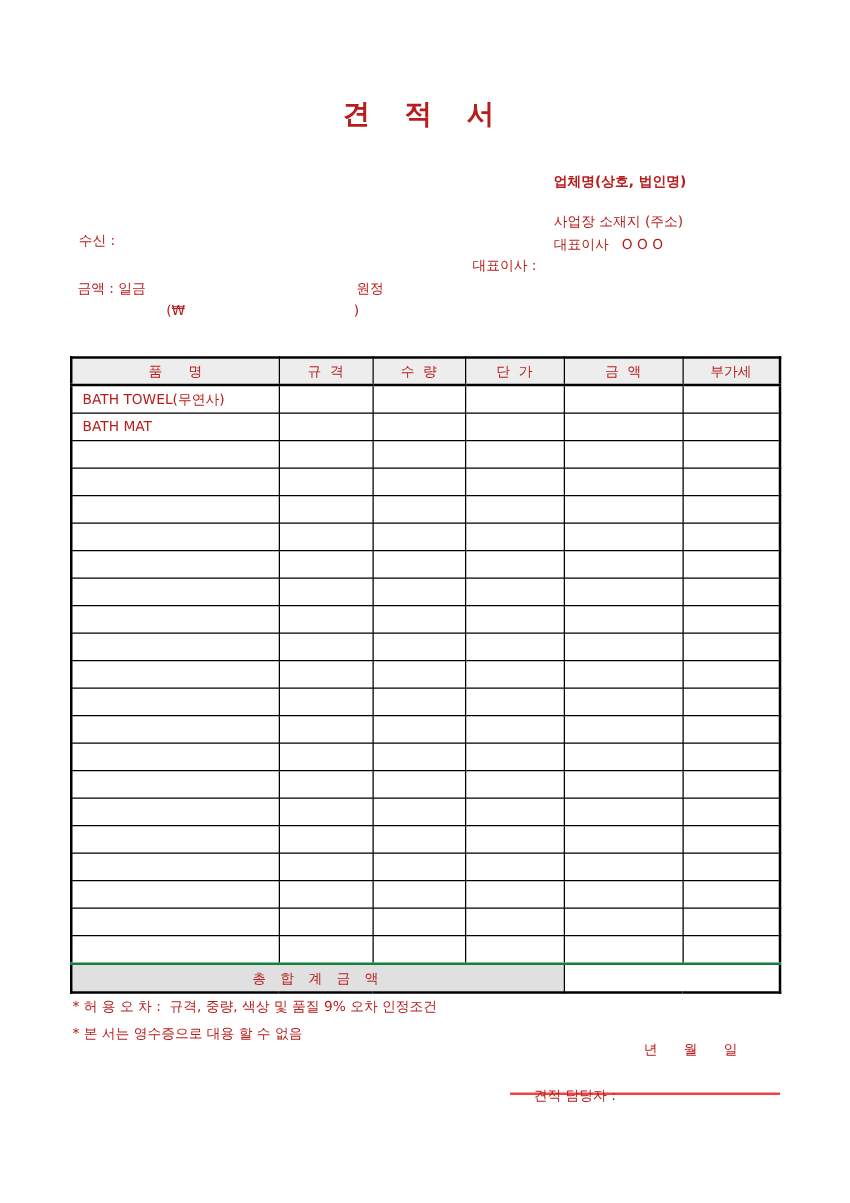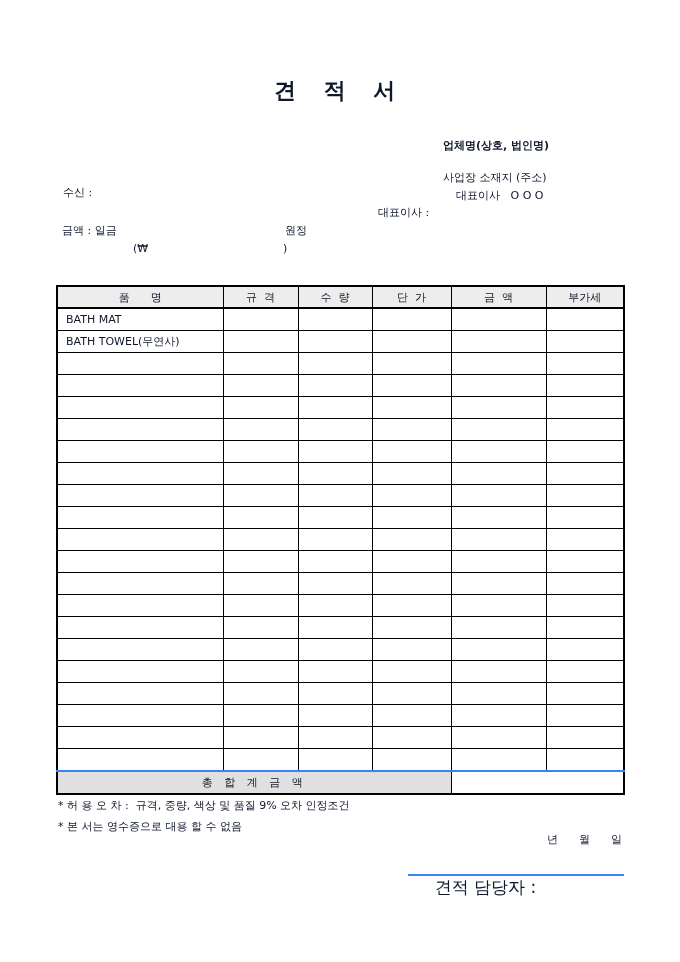--- a/index.html
+++ b/index.html
@@ -1,21 +1,21 @@
 <!DOCTYPE html>
 <html><head>
 <meta charset="utf-8">
 <style>
   html,body{margin:0;padding:0;background:#ffffff;}
   .page{
     position:relative;
     width:680px;height:962px;
     background:#ffffff;
     font-family:"DejaVu Sans","Liberation Sans",sans-serif;
-    color:#0f172a;
+    color:#b91c1c;
     overflow:hidden;
   }
   .abs{position:absolute;white-space:pre;}
   .t11{font-size:11px;line-height:13px;}
   .doc-title{
     font-size:22px;
     letter-spacing:10px;
     font-weight:600;
     white-space:pre;
   }
@@ -47,48 +47,48 @@
     font-weight:normal;
     text-align:center;
     border-bottom:2px solid #000;
     height:20px;
   }
   .quote-table tbody td.c-item{
     text-align:left;
     padding-left:8px;
   }
   .quote-table tfoot td{
-    border-top:2px solid #3b82f6;
+    border-top:2px solid #15803d;
     height:21px;
   }
   .quote-table tfoot .total-label{
     background:#e0e0e0;
     text-align:center;
     letter-spacing:4px;
   }
   .sign-line{
     position:absolute;
     left:408px;top:856px;
     width:216px;height:18px;
-    border-bottom:2px solid #3b82f6;
-    font-size:17px;
+    border-bottom:2px solid #ef4444;
+    font-size:11px;
     white-space:pre;
   }
 </style>
 </head>
 <body>
 
 <div class="page">
 
   <div class="abs doc-title" style="left:274px;top:76px;">견 적 서</div>
 
 
   <div class="abs t11 bold" style="left:443px;top:139px;">업체명(상호, 법인명)</div>
   <div class="abs t11" style="left:443px;top:171px;">사업장 소재지 (주소)</div>
-  <div class="abs t11" style="left:456px;top:189px;">대표이사   O O O</div>
+  <div class="abs t11" style="left:443px;top:189px;">대표이사   O O O</div>
 
   <div class="abs t11" style="left:63px;top:186px;">수신 :</div>
 
   <div class="abs t11" style="left:378px;top:206px;">대표이사 :</div>
 
   <div class="abs t11" style="left:62px;top:224px;">금액 : 일금</div>
   <div class="abs t11" style="left:285px;top:224px;">원정</div>
   <div class="abs t11" style="left:133px;top:242px;">(₩</div>
   <div class="abs t11" style="left:283px;top:242px;">)</div>
 
@@ -106,29 +106,29 @@
           <th>품      명</th>
           <th>규  격</th>
           <th>수  량</th>
           <th>단  가</th>
           <th>금  액</th>
           <th>부가세</th>
         </tr>
     </thead>
     <tbody>
         <tr>
+          <td class="c-item">BATH TOWEL(무연사)</td>
+          <td></td>
+          <td></td>
+          <td></td>
+          <td></td>
+          <td></td>
+        </tr>
+        <tr>
           <td class="c-item">BATH MAT</td>
-          <td></td>
-          <td></td>
-          <td></td>
-          <td></td>
-          <td></td>
-        </tr>
-        <tr>
-          <td class="c-item">BATH TOWEL(무연사)</td>
           <td></td>
           <td></td>
           <td></td>
           <td></td>
           <td></td>
         </tr>
         <tr>
           <td class="c-item"></td>
           <td></td>
           <td></td>
@@ -285,19 +285,19 @@
       <tr>
         <td colspan="4" class="total-label">총 합 계 금 액</td>
         <td colspan="2"></td>
       </tr>
     </tfoot>
   </table>
 
   <div class="abs t11" style="left:58px;top:799px;">* 허 용 오 차 :  규격, 중량, 색상 및 품질 9% 오차 인정조건</div>
   <div class="abs t11" style="left:58px;top:820px;">* 본 서는 영수증으로 대용 할 수 없음</div>
 
-  <div class="abs t11" style="left:547px;top:833px;">년      월      일</div>
+  <div class="abs t11" style="left:515px;top:833px;">년      월      일</div>
 
   <div class="sign-line">
     <span style="padding-left:5px;">견적 담당자 : </span>
   </div>
 
 </div>
 
 </body></html>

